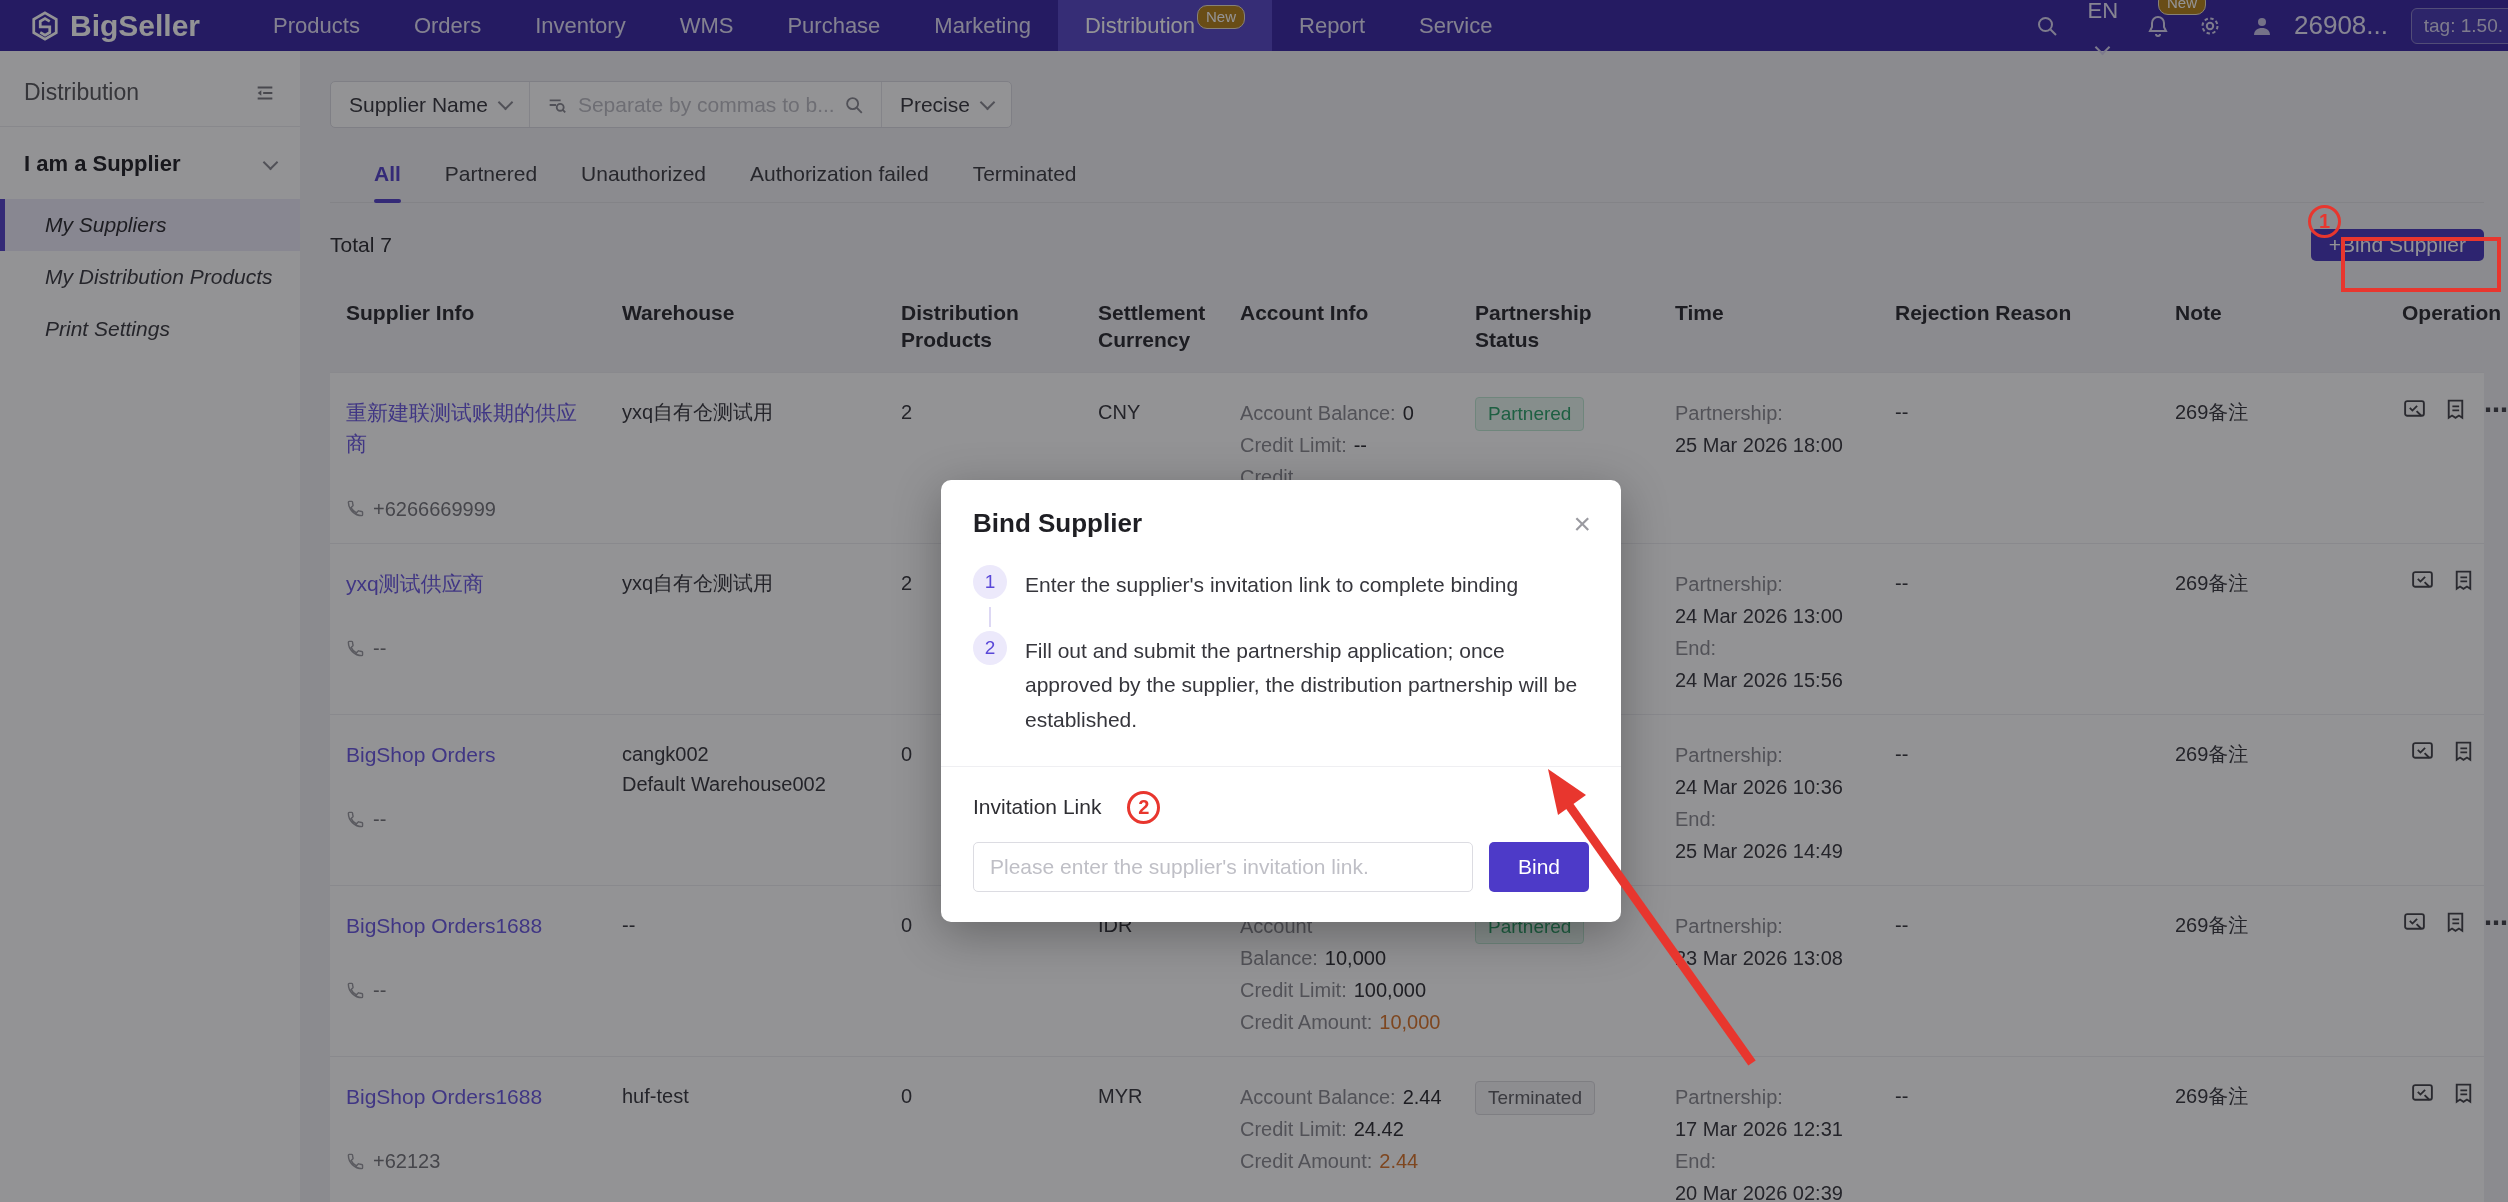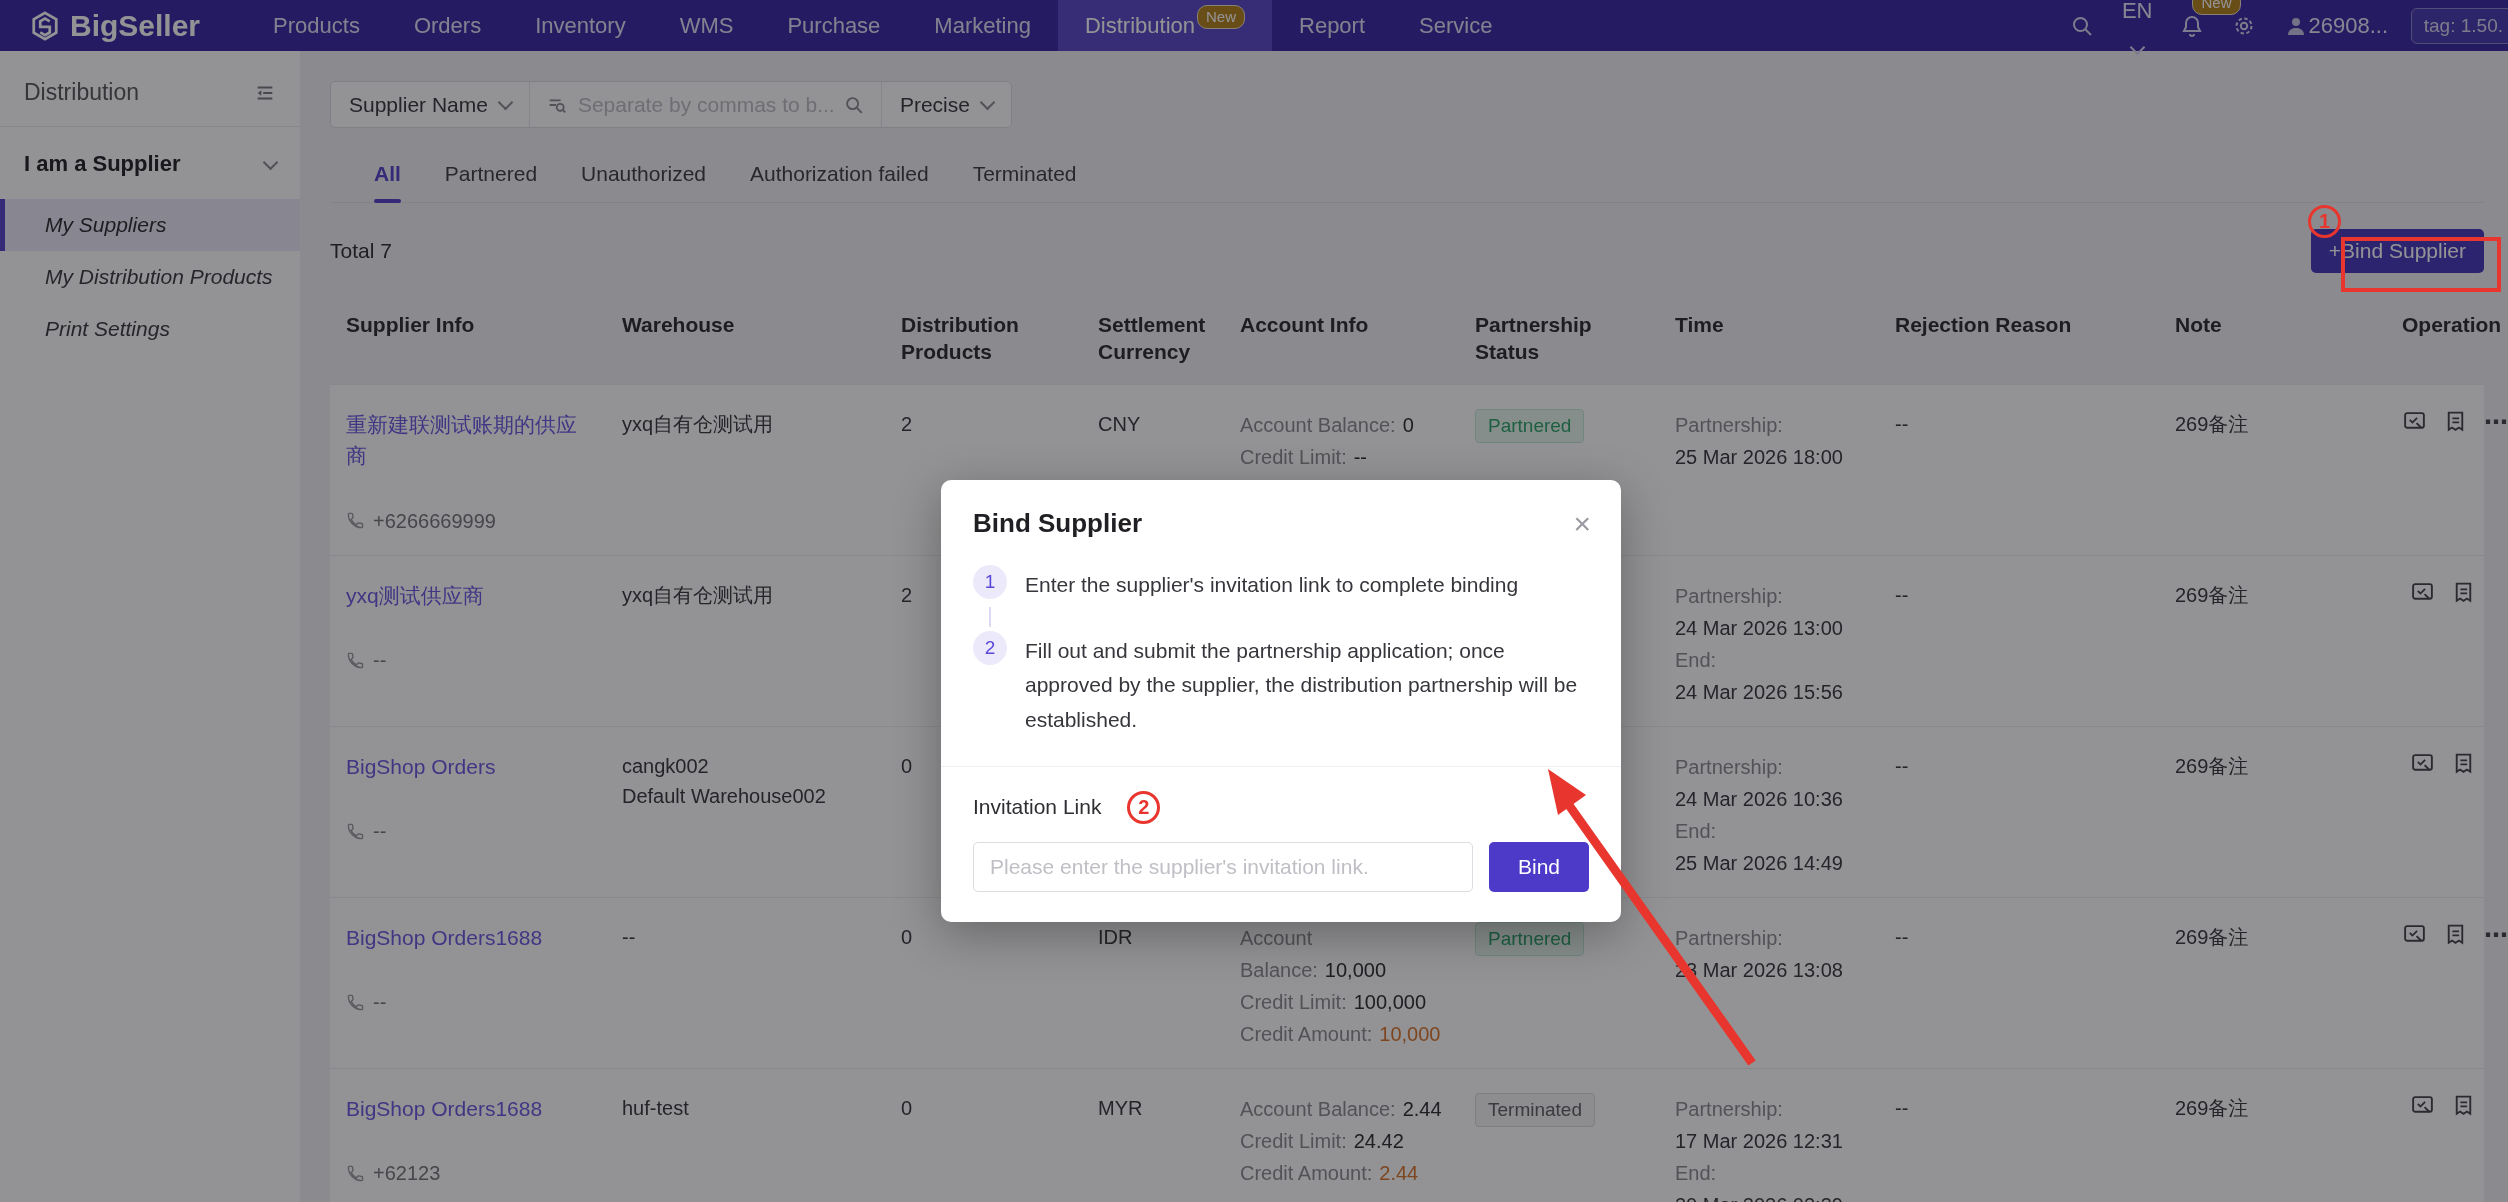--- a/index.html
+++ b/index.html
@@ -17,21 +17,21 @@
     color:#E3DFF6; cursor:pointer; position:relative; white-space:nowrap; }
   .nav-item.active { background:#5A49C8; color:#FFF; }
   .pill-new { display:inline-block; background:#B5821E; color:#FFF; border:1.5px solid #E9DFC8;
     border-radius:10px; font-size:15px; line-height:1; padding:3px 8px 4px; margin-left:2px;
     transform:translateY(-9px); }
   .nav-right { margin-left:auto; display:flex; align-items:center; gap:28px; padding-right:120px; }
   .nav-ic { width:24px; height:24px; display:block; }
   .lang { display:flex; align-items:center; gap:22px; font-size:22px;flex-direction:column; }
   .bell-wrap { position:relative; }
   .bell-new { position:absolute; top:-14px; left:10px; }
-  .user { display:flex; align-items:center; gap:0; font-size:22px;text-align:right; }
+  .user { display:flex; align-items:center; gap:20px; font-size:26px;text-align:right; }
   .tag-box { position:absolute; right:-8px; top:8px; border:1px solid #8C83C9; background:#4A3BB2;
     color:#D9D5F0; border-radius:6px; font-size:19px; padding:6px 12px; white-space:nowrap; }
 
   
   .sidebar { position:absolute; top:51px; left:0; width:300px; bottom:0; background:#FFF; }
   .side-head { display:flex; align-items:center; justify-content:space-between;
     padding:28px 24px 20px; color:#5A5A5E; font-size:23px; border-bottom:1px solid #ECECEF; }
   .side-group { display:flex; align-items:center; justify-content:space-between;
     padding:24px 24px 12px; font-size:22px; font-weight:700; color:#25252A; cursor:pointer; }
   .side-group.purple { color:#4F3DC4; }
@@ -59,21 +59,21 @@
   .tabs { display:flex; gap:44px; margin-top:34px; border-bottom:1px solid #E2E2E7;
     padding-bottom:0; }
   .tab { font-size:21px; color:#3F3F45; padding-bottom:16px; cursor:pointer; position:relative; }
   .tab.active { color:#5644C9; font-weight:700;margin-left:44px; }
   .tab.active::after { content:""; position:absolute; left:0; right:0; bottom:-1px; height:4px;
     background:#5644C9; border-radius:2px; }
 
   .list-toolbar { display:flex; align-items:center; justify-content:space-between; margin-top:26px; }
   .total { font-size:21px; color:#2F2F34; }
   .bind-btn { background:#4A39BE; color:#FFF; border:none; border-radius:5px; font-size:21px;
-    padding:10px 18px; cursor:pointer; font-family:inherit; }
+    padding:4px 18px; cursor:pointer; font-family:inherit; }
 
   
   .table { margin-top:24px; }
   .thead, .trow { display:grid;
     grid-template-columns:276px 279px 197px 142px 235px 200px 220px 280px 227px 1fr; }
   .thead { padding:10px 0 14px; }
   .th { font-size:21px; font-weight:700; color:#2E2E33; padding:4px 10px 4px 16px; line-height:1.3; }
   .th.right, .cell.right { text-align:right; padding-right:6px; }
   .tbody { background:#FFF; }
   .trow { border-top:1px solid #EDEDF0; min-height:140px; padding:24px 0 18px; background:#FFF; }

